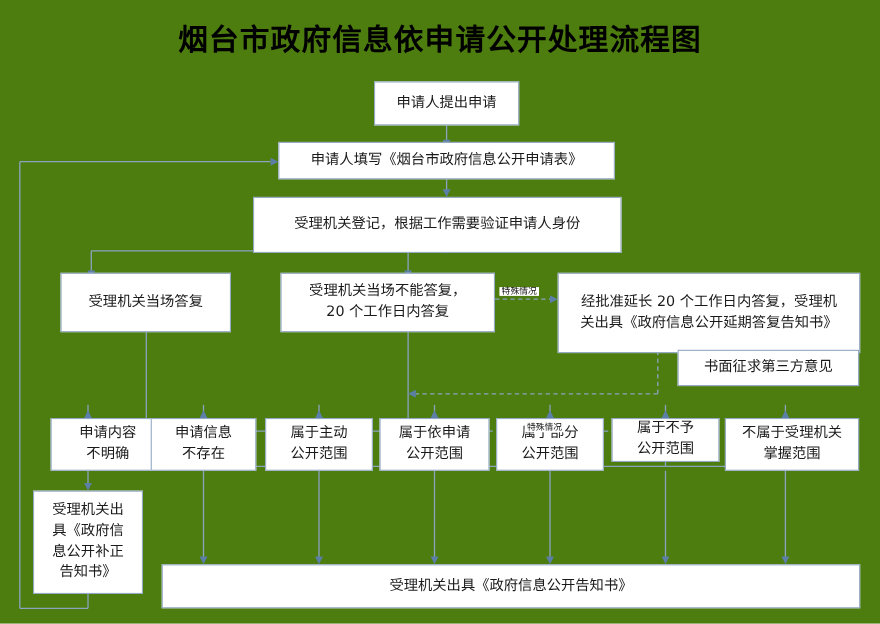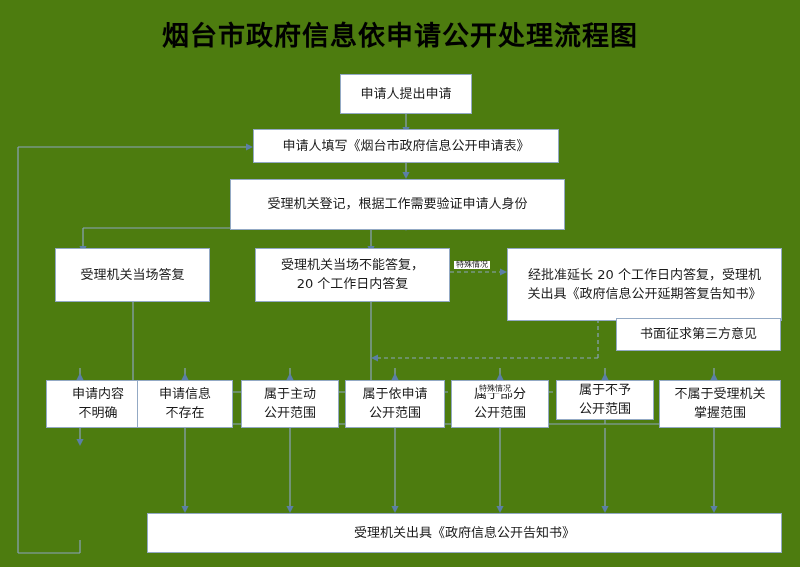--- a/index.html
+++ b/index.html
@@ -225,20 +225,26 @@
   <div class="box" style="left:556px; top:380px; width:98px; height:40px;">
     <span class="txt">属于不予
 公开范围</span>
   </div>
 
   <div class="box" style="left:659px; top:380px; width:122px; height:48px;">
     <span class="txt">不属于受理机关
 掌握范围</span>
   </div>
 
+  <div class="box" style="left:30px; top:446px; width:100px; height:94px;">
+    <span class="txt">受理机关出
+具《政府信
+息公开补正
+告知书》</span>
+  </div>
 
   <div class="box" style="left:147px; top:513px; width:635px; height:40px;">
     <span class="txt">受理机关出具《政府信息公开告知书》</span>
   </div>
 
   <div class="lbl" style="left:454px; top:261px;">特殊情况</div>
 
   <div class="lbl" style="left:477px; top:385px;">特殊情况</div>
 
 </div>

